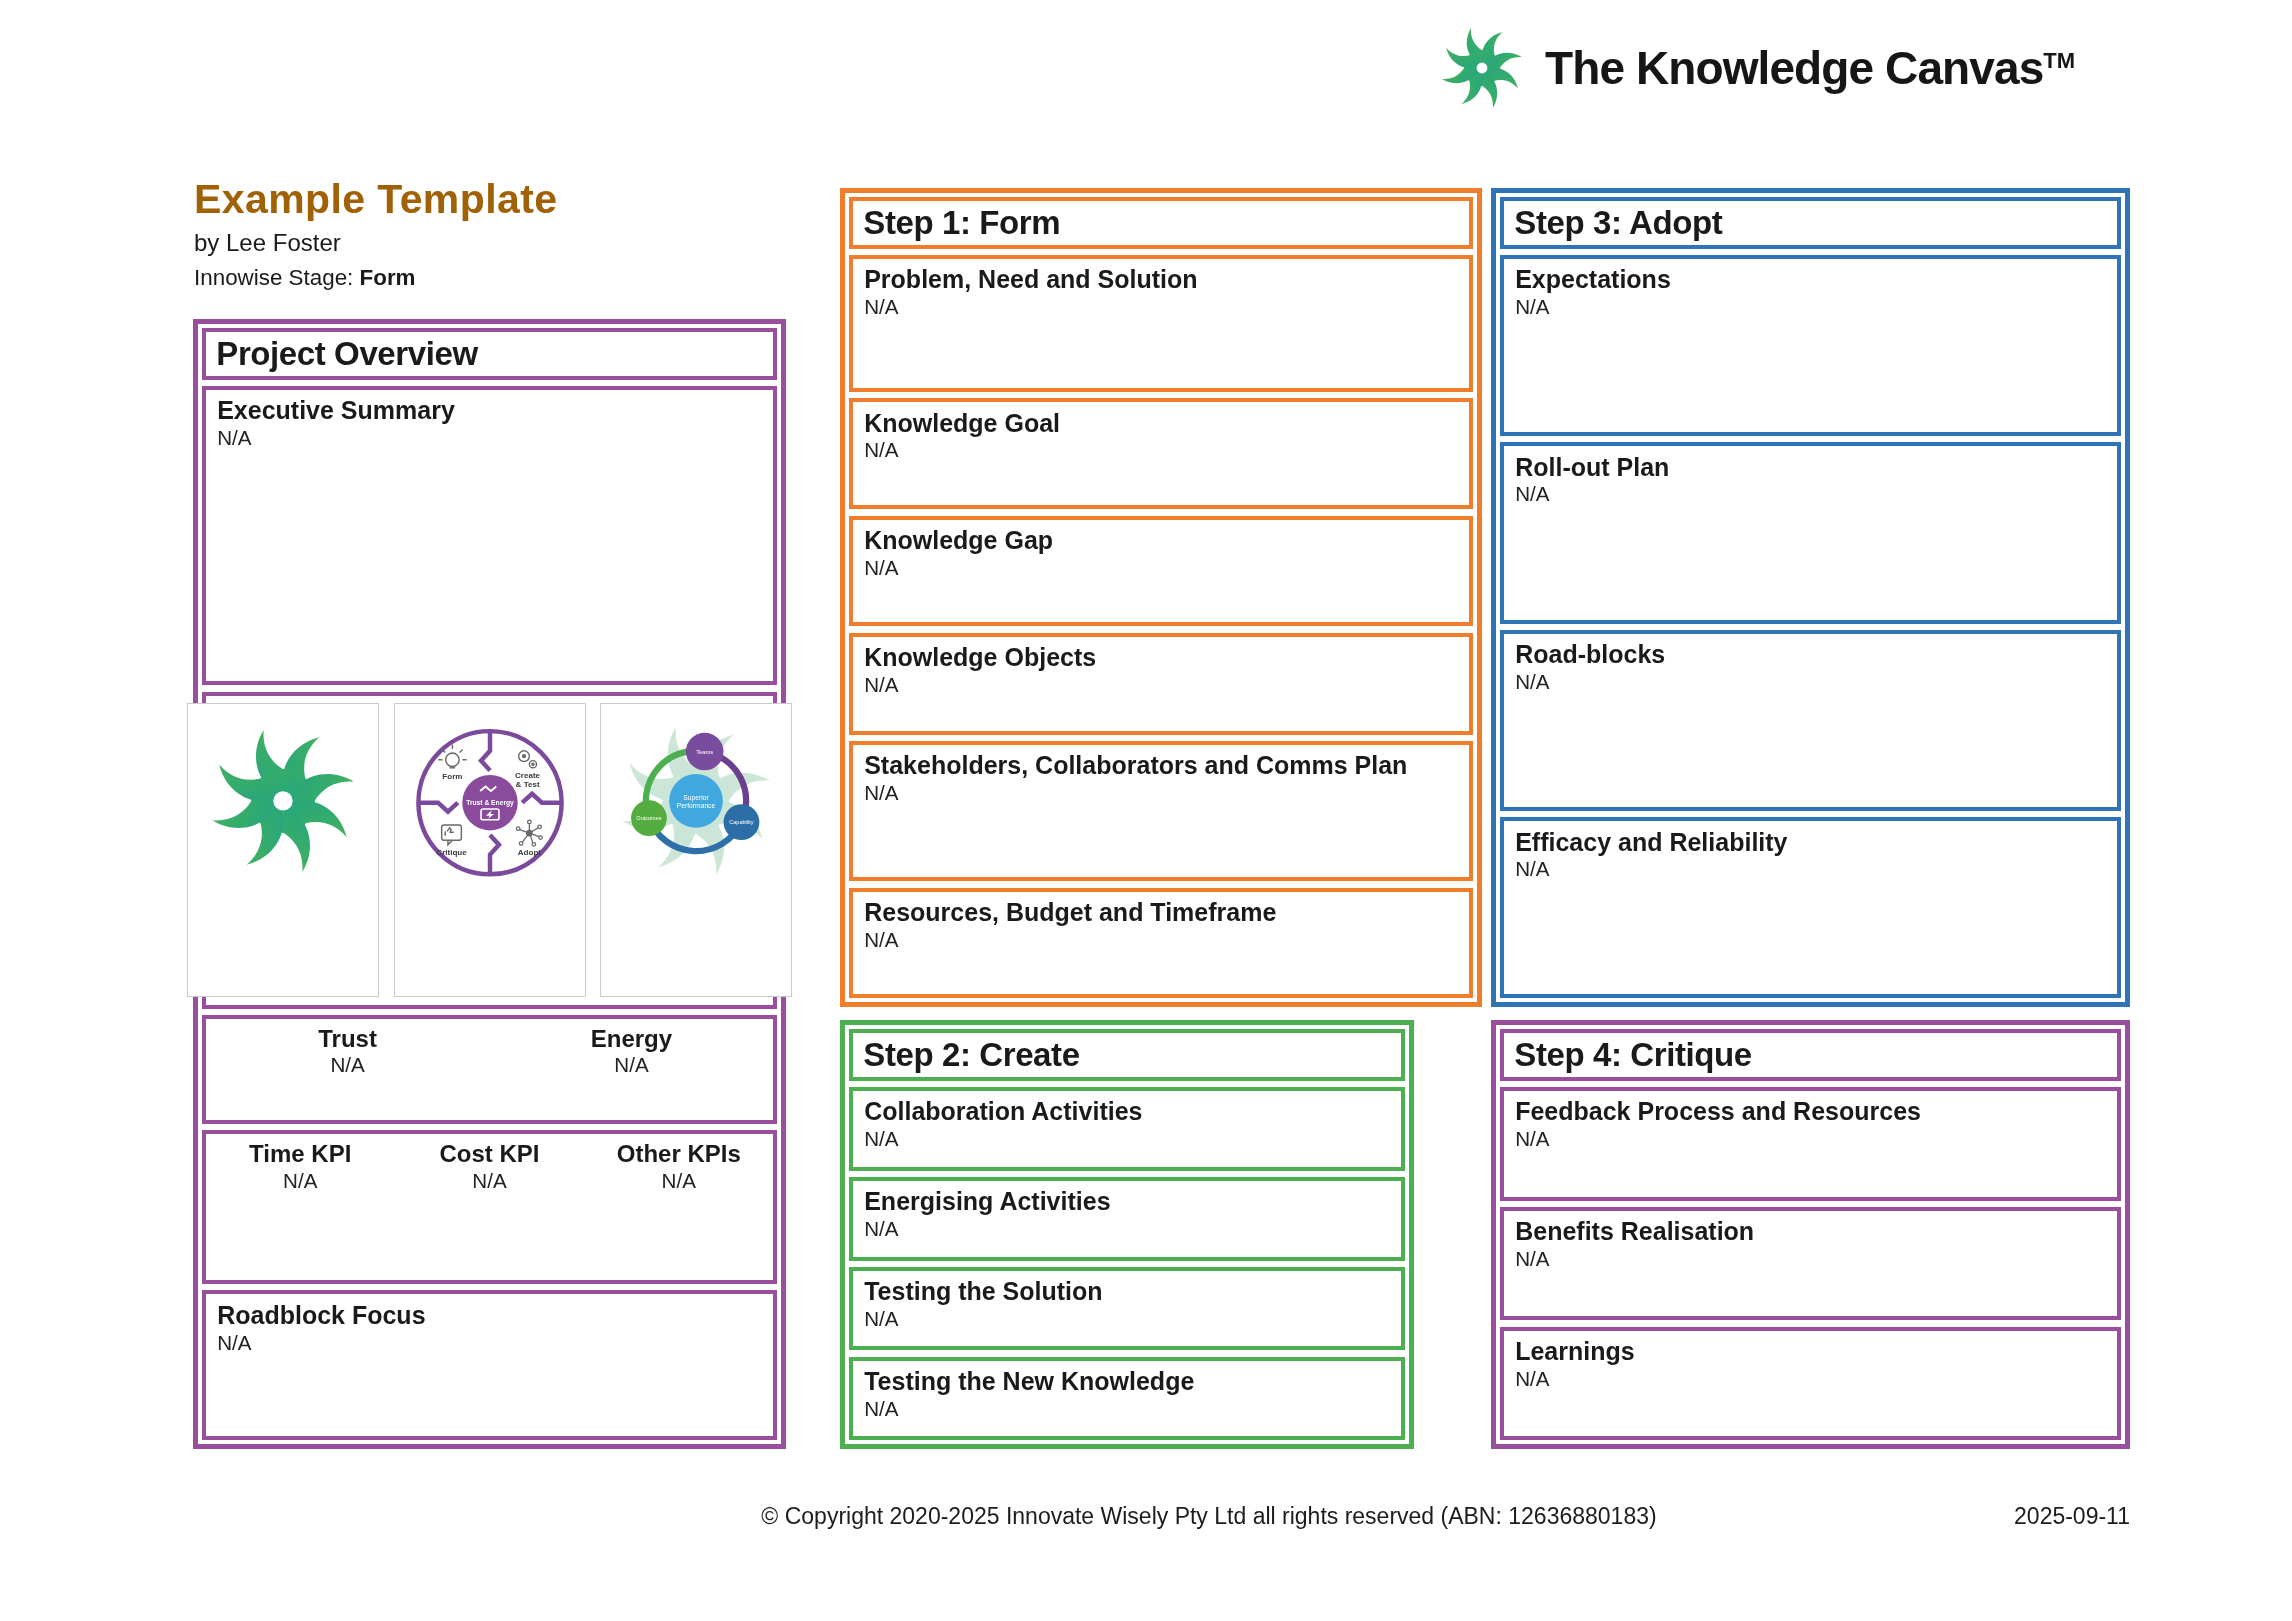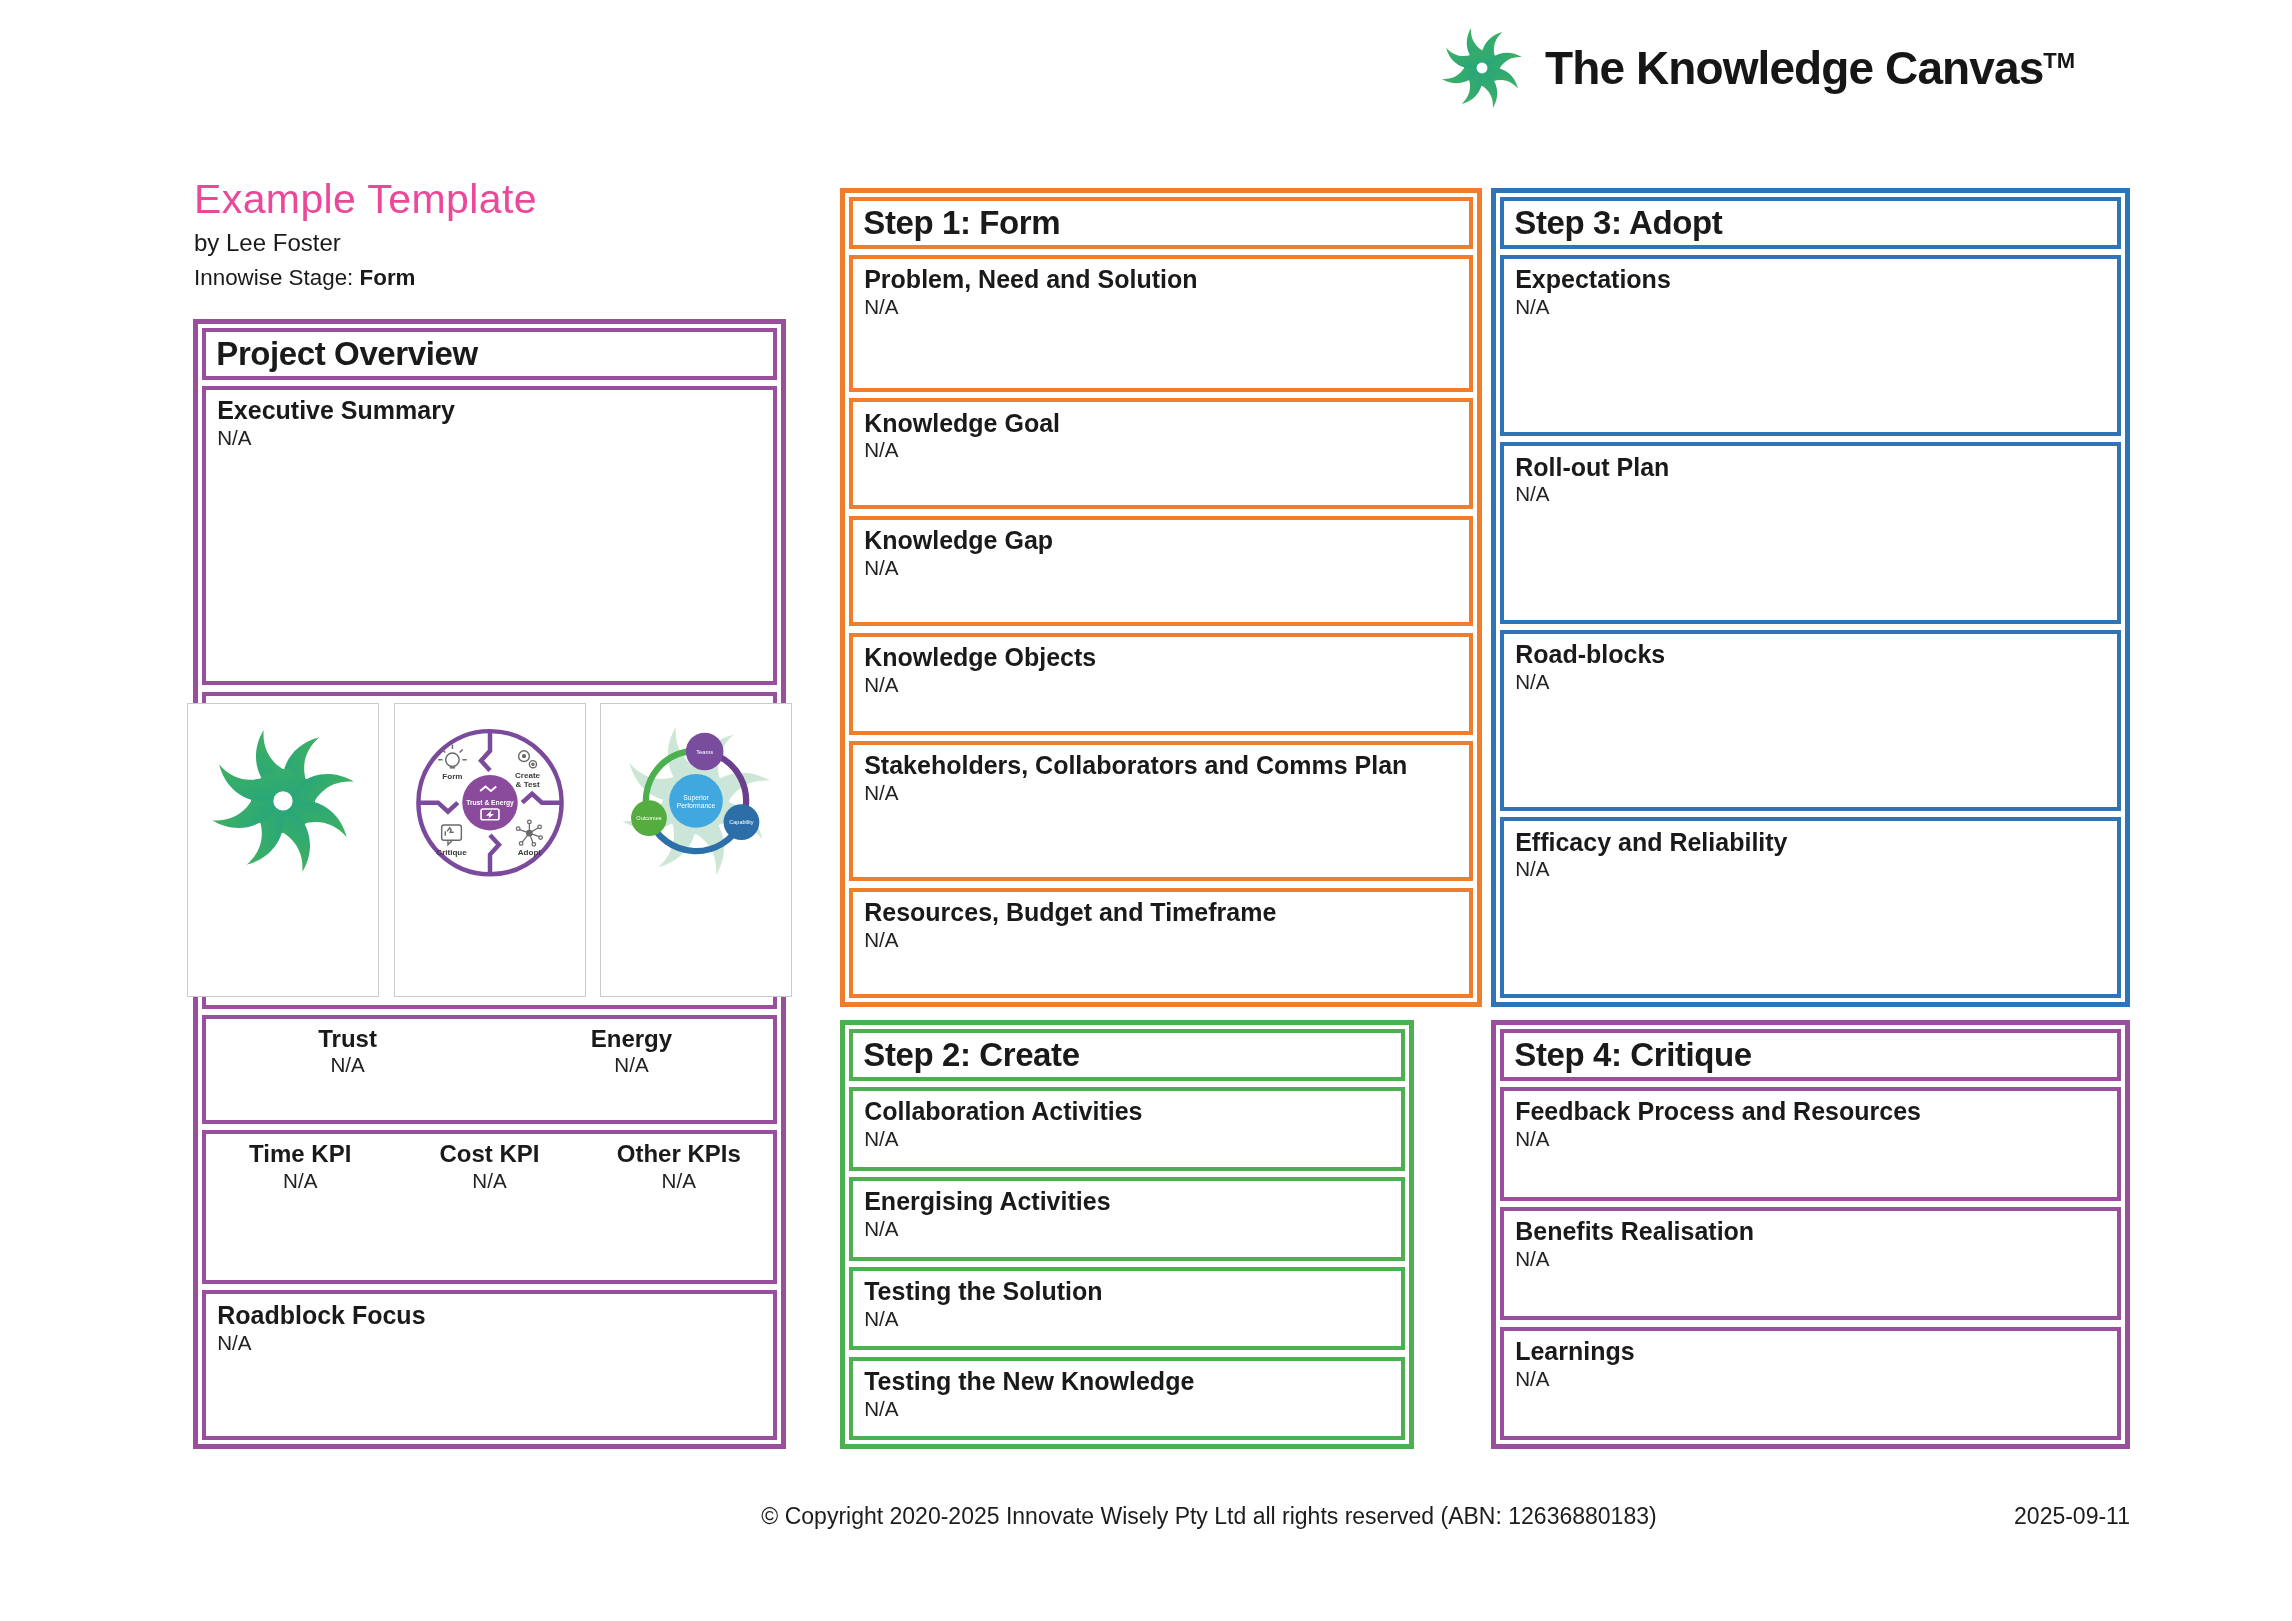--- a/index.html
+++ b/index.html
@@ -7,21 +7,21 @@
 
   .canvas{position:absolute;inset:0;background:#fff;}
 
   
   .brand{position:absolute;left:1437px;top:23px;display:flex;align-items:center;gap:18px;}
   .brand-name{font-size:46px;font-weight:700;letter-spacing:-0.9px;color:#161616;}
   .brand-name sup{font-size:22px;font-weight:700;vertical-align:super;letter-spacing:0;}
 
   
   .meta{position:absolute;left:194px;top:176px;}
-  .meta-title{font-size:41px;font-weight:400;color:#ec4899;letter-spacing:0.4px;}
+  .meta-title{font-size:41px;font-weight:700;color:#a16207;letter-spacing:0.4px;}
   .meta-author{font-size:24px;margin-top:6.3px;}
   .meta-stage{font-size:22.4px;margin-top:8px;}
   .meta-stage b{font-weight:700;}
 
   
   .col{position:absolute;box-sizing:border-box;border-style:solid;border-width:5.4px;background:#fff;
        display:flex;flex-direction:column;padding:3.6px;gap:6.3px;}
   .box{box-sizing:border-box;border-style:solid;border-width:4.5px;background:#fff;min-height:0;}
   .c-purple{border-color:#9A4E9E;}
   .c-orange{border-color:#EF7D2C;}

